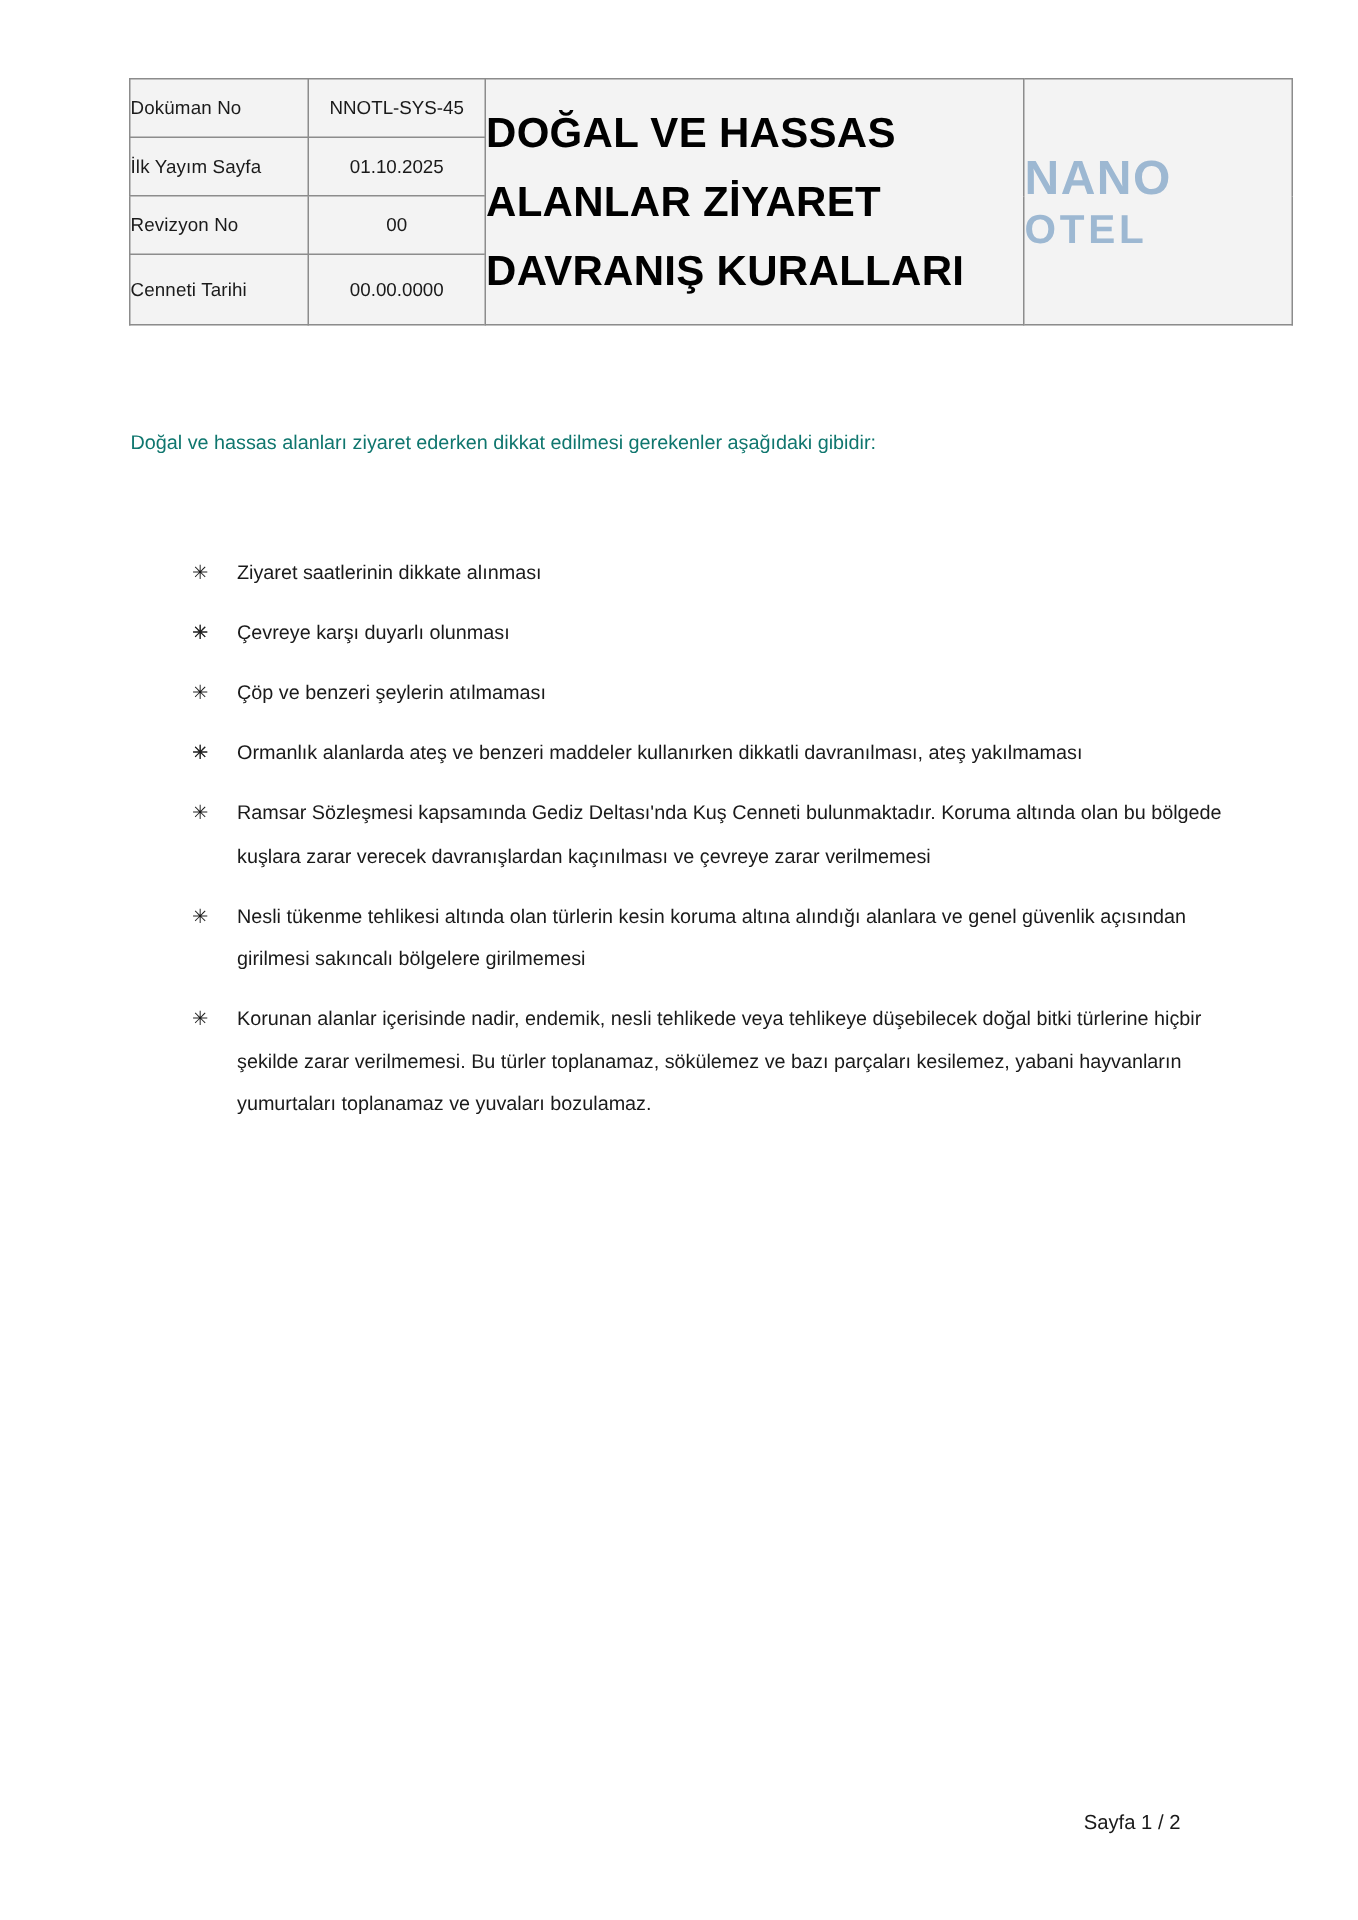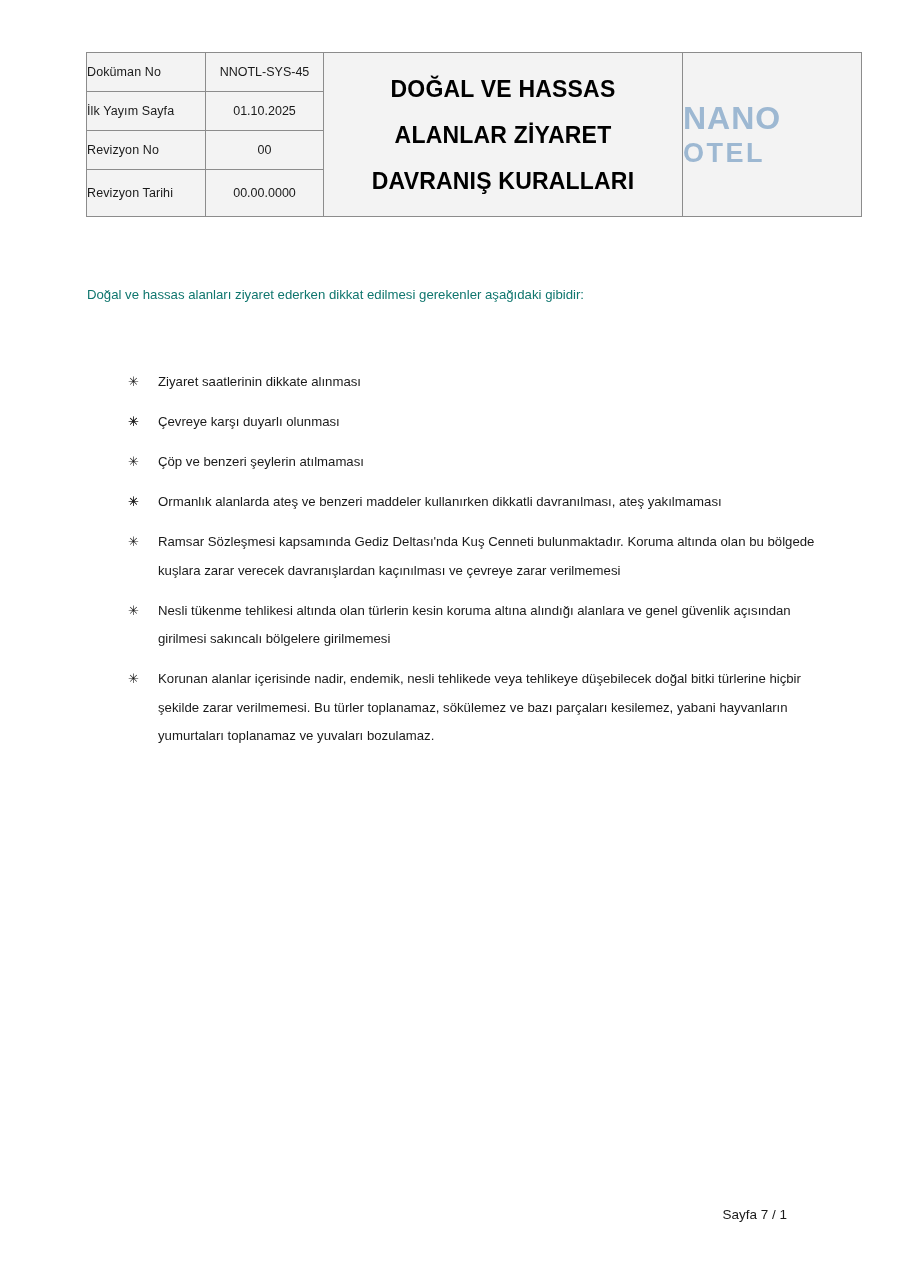--- a/index.html
+++ b/index.html
@@ -47,22 +47,22 @@
   .cell-value {
     font-size: 12.5px;
     text-align: center;
     height: 38px;
     color: #1a1a1a;
   }
   .row-tall .cell-label,
   .row-tall .cell-value { height: 46px; }
 
   .cell-title {
-    text-align: center;
-    font-size: 23px;
+    text-align: left;
+    font-size: 28px;
     font-weight: bold;
     line-height: 46px;
     color: #000000;
     letter-spacing: .2px;
     padding: 4px 6px;
   }
   .cell-title .tline { display: block; white-space: nowrap; }
 
   .cell-logo {
     text-align: center;
@@ -168,21 +168,21 @@
     </tr>
     <tr>
       <td class="cell-label">İlk Yayım Sayfa</td>
       <td class="cell-value">01.10.2025</td>
     </tr>
     <tr>
       <td class="cell-label">Revizyon No</td>
       <td class="cell-value">00</td>
     </tr>
     <tr class="row-tall">
-      <td class="cell-label">Revizyon Tarihi</td>
+      <td class="cell-label">Cenneti Tarihi</td>
       <td class="cell-value">00.00.0000</td>
     </tr>
   </tbody>
 </table>
 
 <p class="intro">Doğal ve hassas alanları ziyaret ederken dikkat edilmesi gerekenler aşağıdaki gibidir:</p>
 
 <ul class="rules-list">
   <li class="rule-item">
     <span class="bullet">✳</span>
@@ -213,13 +213,13 @@
   <li class="rule-item">
     <span class="bullet">✳</span>
     <span>Nesli tükenme tehlikesi altında olan türlerin kesin koruma altına alındığı alanlara ve genel güvenlik açısından girilmesi sakıncalı bölgelere girilmemesi</span>
   </li>
   <li class="rule-item">
     <span class="bullet">✳</span>
     <span>Korunan alanlar içerisinde nadir, endemik, nesli tehlikede veya tehlikeye düşebilecek doğal bitki türlerine hiçbir şekilde zarar verilmemesi. Bu türler toplanamaz, sökülemez ve bazı parçaları kesilemez, yabani hayvanların yumurtaları toplanamaz ve yuvaları bozulamaz.</span>
   </li>
 </ul>
 
-<div class="footer">Sayfa 7 / 1</div>
+<div class="footer">Sayfa 1 / 2</div>
 
 </body></html>

